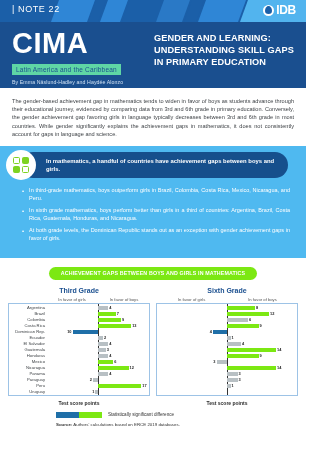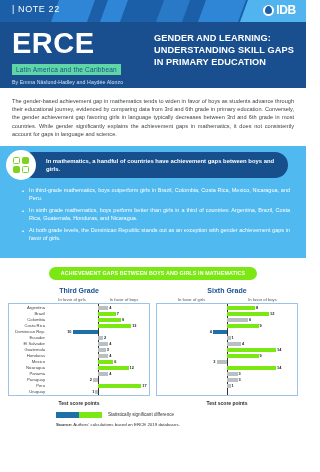--- a/index.html
+++ b/index.html
@@ -120,21 +120,21 @@
   </div>
   <div class="note-label">| NOTE 22</div>
   <div class="idb">
     <span class="idb-mark"></span>
     <span class="idb-text">IDB</span>
   </div>
 </div>
 
 <div class="hero">
   <div class="hero-left">
-    <div class="cima">ERCE</div>
+    <div class="cima">CIMA</div>
     <div class="cima-sub">Latin America and the Caribbean</div>
     <div class="byline">By Emma Näslund-Hadley and Haydée Alonzo</div>
   </div>
   <div class="hero-right">
     <div class="hero-title">GENDER AND LEARNING: UNDERSTANDING SKILL GAPS IN PRIMARY EDUCATION</div>
   </div>
 </div>
 
 <div class="intro">The gender-based achievement gap in mathematics tends to widen in favor of boys as students advance through their educational journey, evidenced by comparing data from 3rd and 6th grade in primary education. Conversely, the gender achievement gap favoring girls in language typically decreases between 3rd and 6th grade in most countries. While gender significantly explains the achievement gaps in mathematics, it does not consistently account for gaps in language and science.</div>
 

